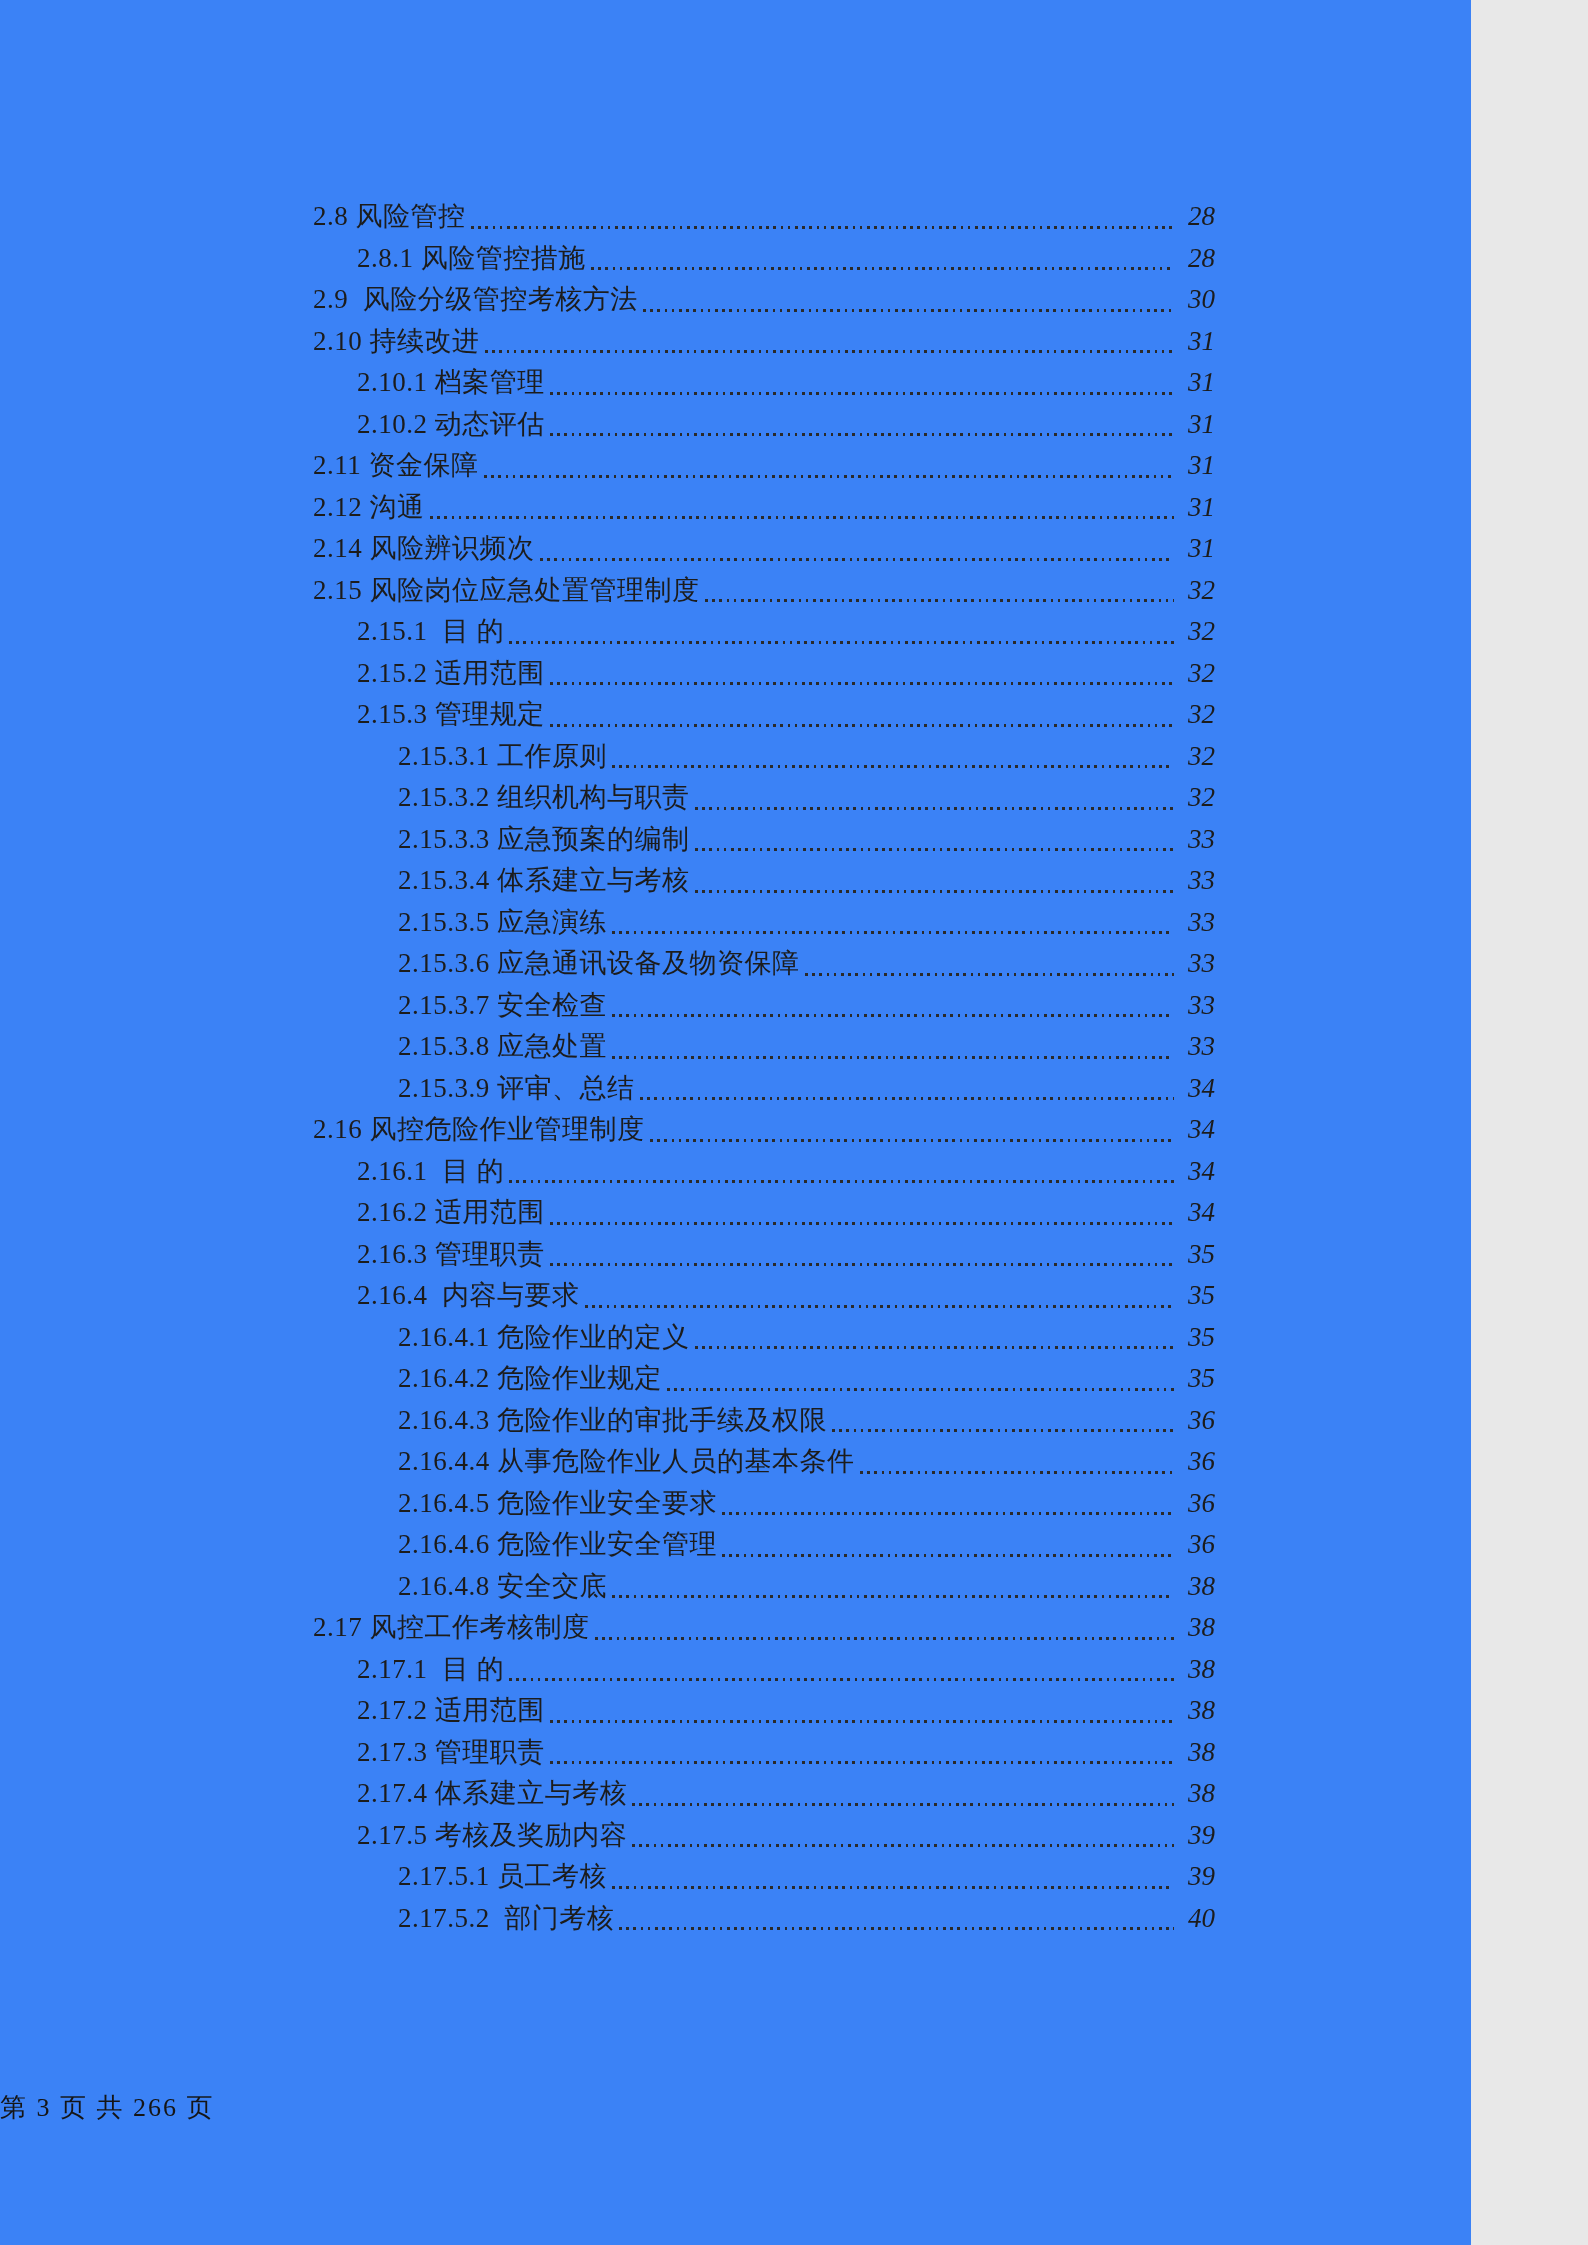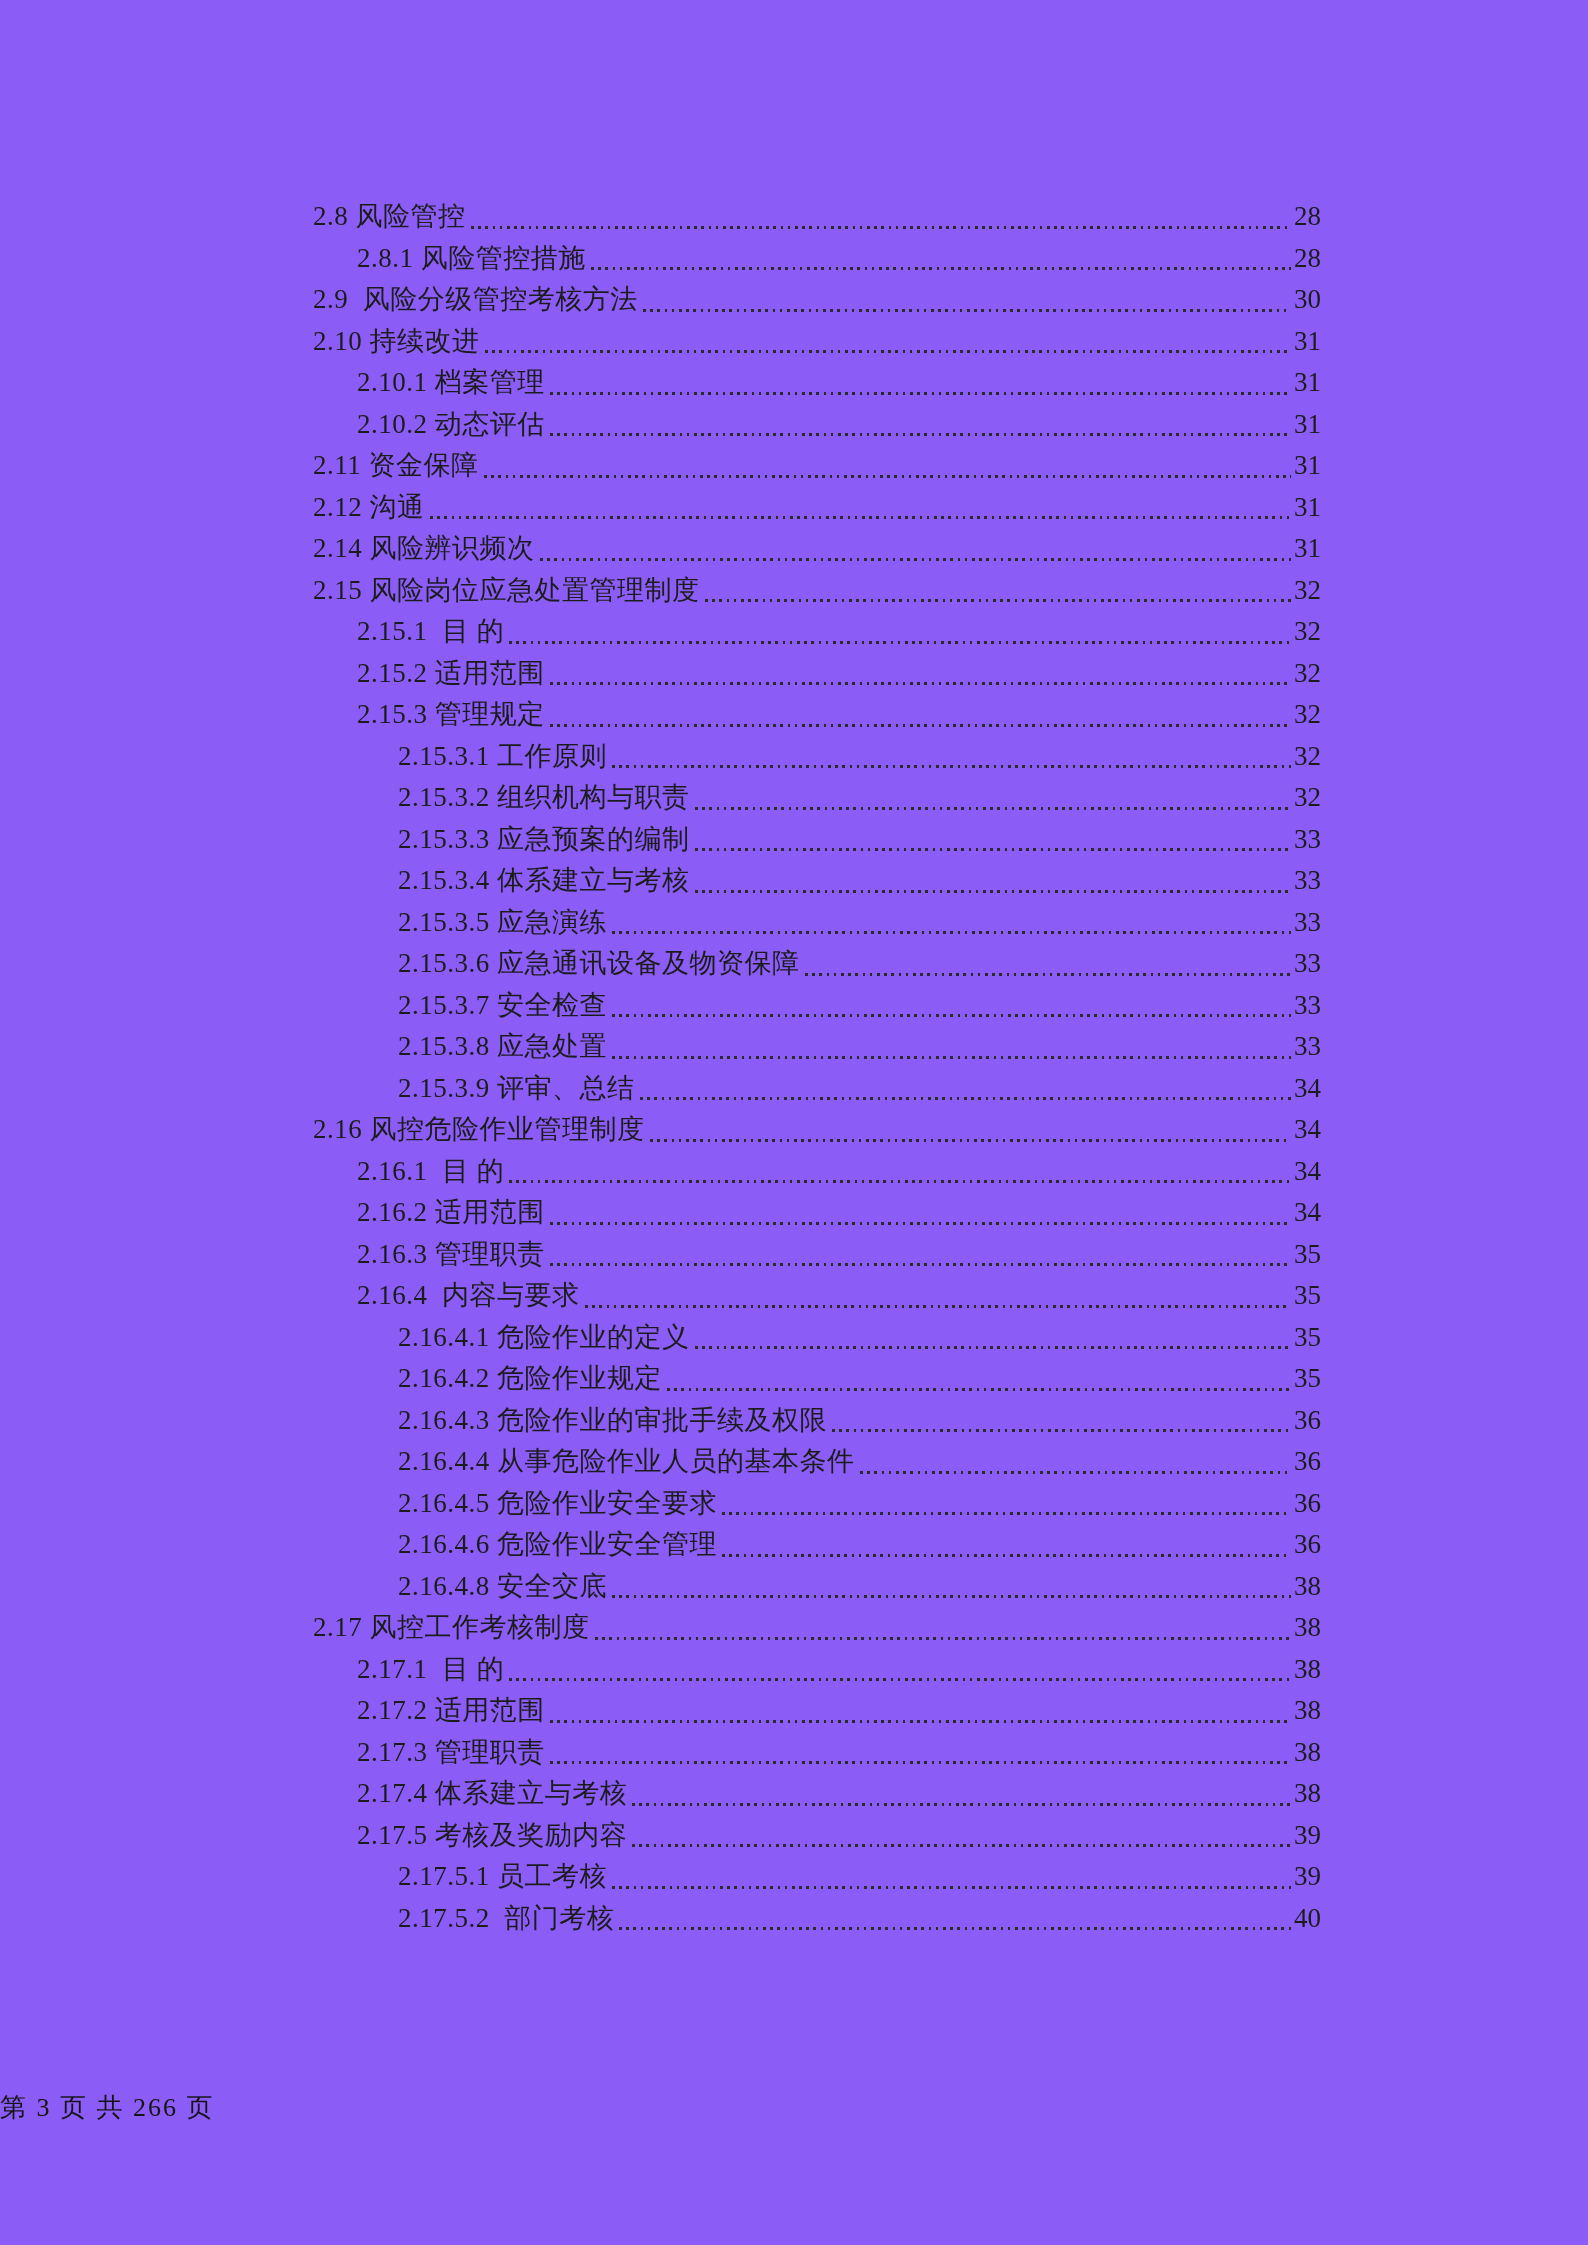--- a/index.html
+++ b/index.html
@@ -2,23 +2,23 @@
 <html><head>
 <meta charset="utf-8">
 <style>
   html, body {
     margin: 0;
     padding: 0;
     background: #e8e8e8;
   }
   .page {
     position: relative;
-    width: 1588px;
+    width: 1471px;
     height: 2245px;
-    background: #8b5cf6;
+    background: #3b82f6;
     font-family: "Liberation Serif", "DejaVu Serif", serif;
     color: #1c1c1c;
     overflow: hidden;
   }
   .toc {
     position: absolute;
     top: 196px;
     left: 313px;
     right: 256px;
   }
@@ -53,22 +53,23 @@
     height: 2.6px;
     background-image: repeating-linear-gradient(
       to right,
       #2a2a2a 0px, #2a2a2a 2.6px,
       transparent 2.6px, transparent 7.2px
     );
   }
   .pageno {
     flex: 0 0 auto;
     min-width: 38px;
-    text-align: left;
+    text-align: right;
     font-size: 27px;
+    font-style: italic;
   }
   .footer {
     position: absolute;
     top: 2090px;
     left: 0;
     width: 100%;
     text-align: left;
     font-size: 26px;
     letter-spacing: 2px;
     color: #151515;

